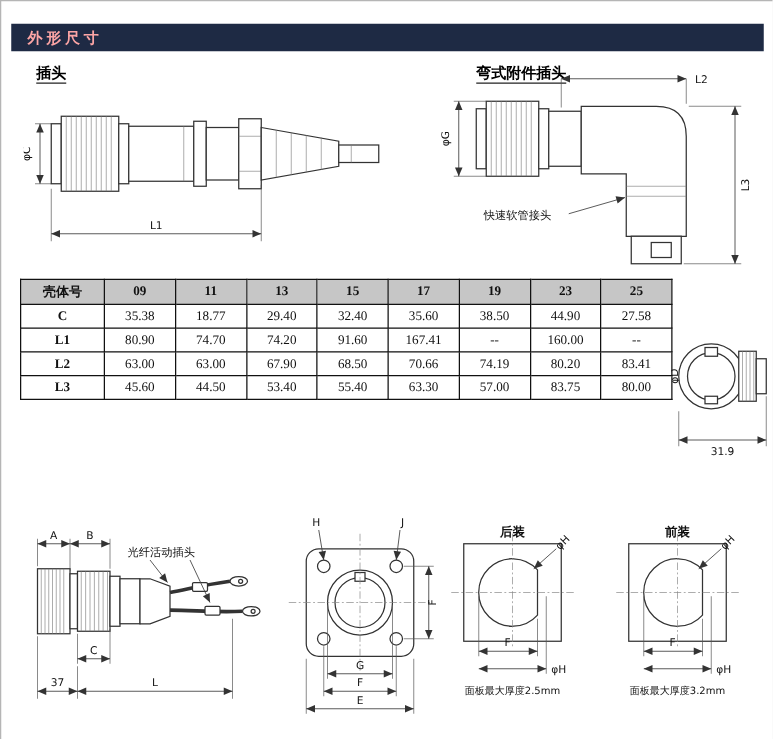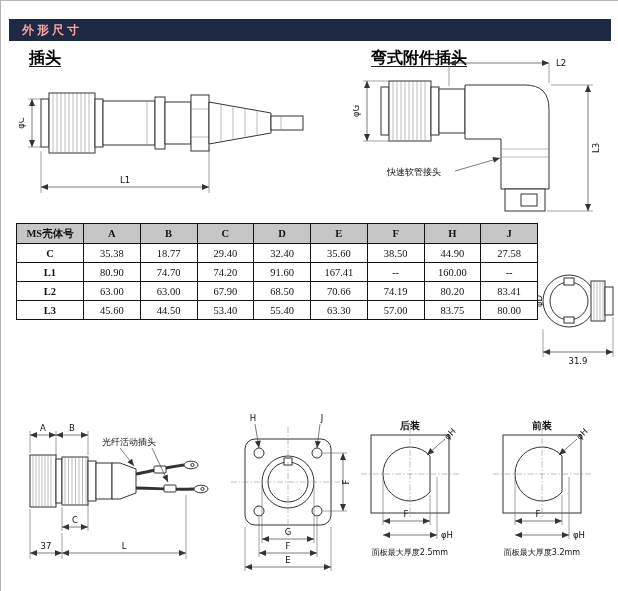--- a/index.html
+++ b/index.html
@@ -8,25 +8,25 @@
     background:#ffffff; border:1px solid #b5b5b5; overflow:hidden;
     font-family:"Liberation Sans","DejaVu Sans",sans-serif; color:#111;
   }
   .header-bar {
     position:absolute; left:8px; right:8px; top:18px; height:22px;
     background:#1e2a44; color:#fca5a5; display:flex; align-items:center;
     padding-left:13px; box-sizing:border-box; font-size:12px; font-weight:bold;
     letter-spacing:3px;
   }
   .sec-label {
-    position:absolute; font-size:16px; font-weight:bold; color:#000;
+    position:absolute; font-size:12px; font-weight:bold; color:#000;
     border-bottom:1px solid #222; padding-bottom:1px; line-height:14px;
   }
   .lbl-plug { left:28px; top:50px; }
-  .lbl-bent { left:370px; top:50px; }
+  .lbl-bent { left:380px; top:50px; }
 
   table.dim-table {
     position:absolute; left:15px; top:222px; width:522px;
     border-collapse:collapse; table-layout:fixed;
     font-family:"Liberation Serif","DejaVu Serif",serif; font-size:10.5px;
     border:1.5px solid #000;
   }
   table.dim-table td {
     border:1px solid #111; text-align:center; padding:2.5px 1px;
     height:13px; overflow:hidden; white-space:nowrap;
@@ -134,30 +134,30 @@
       <text transform="rotate(-90 246 95)" x="246" y="95" text-anchor="middle">L3</text>
     </g>
     <g>
       <text class="cn" x="34" y="122">快速软管接头</text>
       <line class="ldr" x1="102" y1="118" x2="147" y2="105" marker-end="url(#arr)"></line>
     </g>
   </svg>
 
   <table class="dim-table">
     <tbody>
-    <tr class="hd">
-      <td>MS壳体号</td>
-      <td>A</td>
-      <td>B</td>
-      <td>C</td>
-      <td>D</td>
-      <td>E</td>
-      <td>F</td>
-      <td>H</td>
-      <td>J</td>
+        <tr class="hd">
+      <td>壳体号</td>
+      <td>09</td>
+      <td>11</td>
+      <td>13</td>
+      <td>15</td>
+      <td>17</td>
+      <td>19</td>
+      <td>23</td>
+      <td>25</td>
     </tr>
     <tr>
       <td class="rl">C</td>
       <td>35.38</td>
       <td>18.77</td>
       <td>29.40</td>
       <td>32.40</td>
       <td>35.60</td>
       <td>38.50</td>
       <td>44.90</td>

